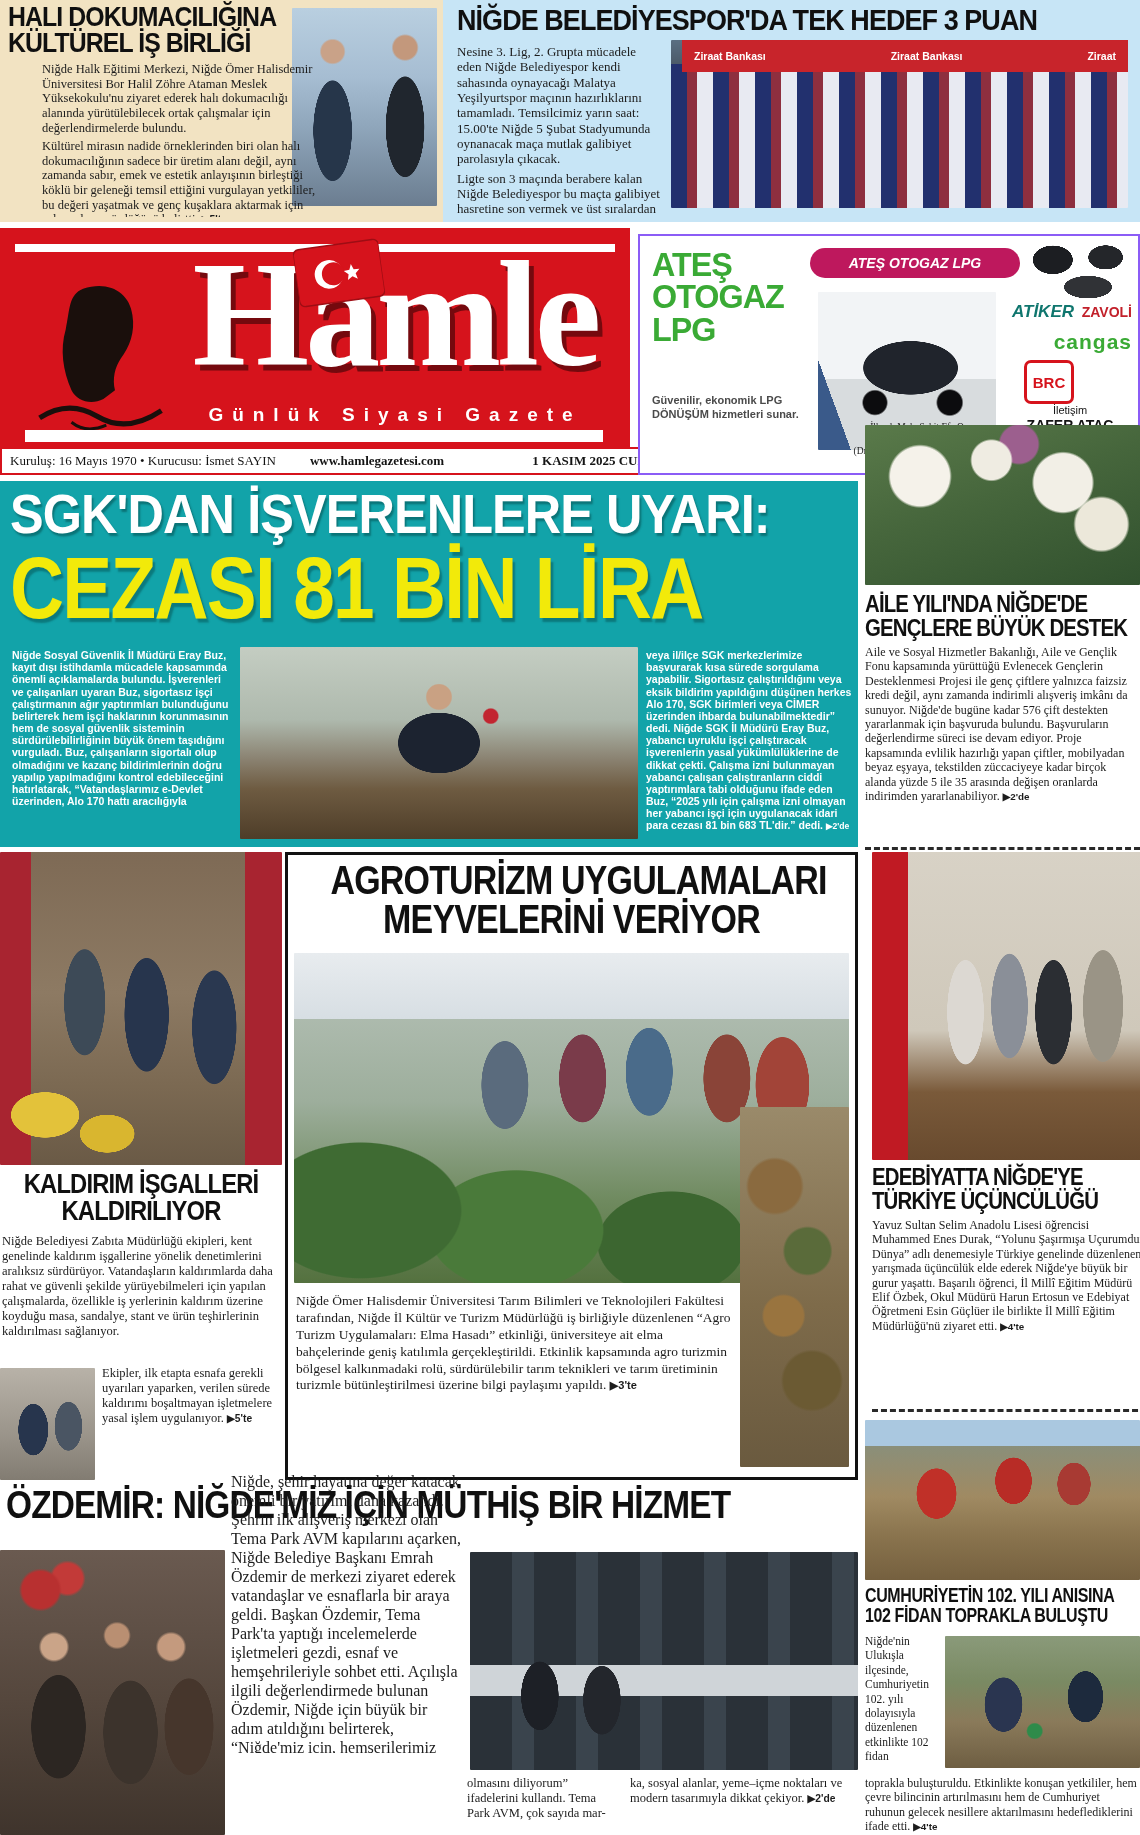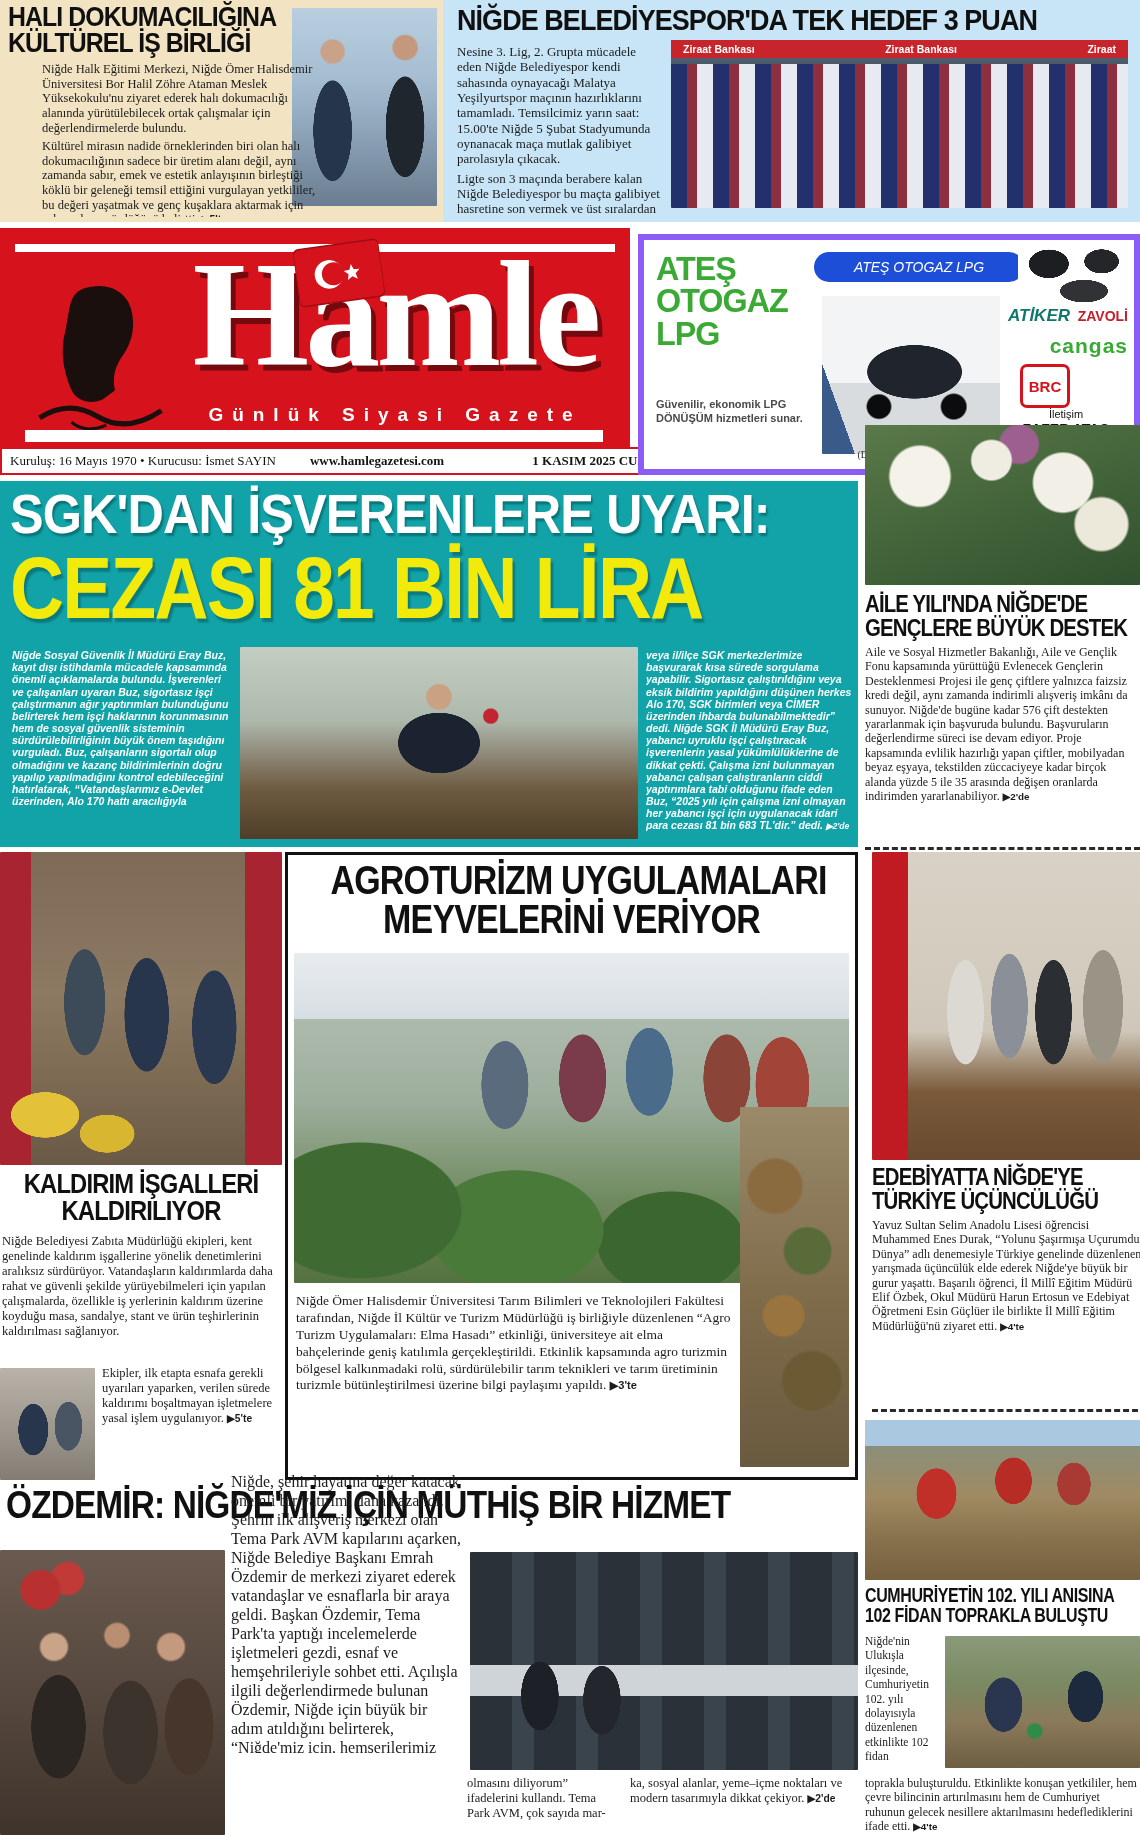--- a/index.html
+++ b/index.html
@@ -19,30 +19,30 @@
   #masthead{background:var(--red,#d6131c);}
   .logo{font-family:"Liberation Serif",serif;font-weight:bold;color:#fff;
         text-shadow:5px 6px 0 rgba(20,0,0,.5);letter-spacing:-4px;}
   .tagline{color:#fff;font-weight:bold;letter-spacing:9px;}
   #datebar{border:2px solid var(--red,#d6131c);background:#fff;display:flex;align-items:center;
            font-family:"Liberation Serif",serif;font-size:13px;padding:0 8px;box-sizing:border-box;}
   
   #lead{background:var(--teal,#12a3a9);}
   .kicker{color:#fff;text-shadow:2px 3px 2px rgba(0,60,60,.45);}
   .bigyellow{color:var(--yellow,#f2ea0a);text-shadow:3px 4px 2px rgba(0,60,60,.4);}
-  .leadcol{color:#fff;font-weight:bold;font-size:10.5px;line-height:1.16;font-style:italic;}
+  .leadcol{color:#fff;font-weight:bold;font-size:10.5px;line-height:1.16;}
   
-  #adbox{background:#fff;border:6px solid #8b5cf6;box-sizing:border-box;}
+  #adbox{background:#fff;border:2px solid #8b5cf6;box-sizing:border-box;}
   .adtitle{color:var(--adgreen,#3aaa35);font-weight:bold;font-size:34px;line-height:.95;
            letter-spacing:-1px;transform:scaleX(.95);transform-origin:left top;}
-  .adpill{background:#1d4ed8;border-radius:16px;color:#fff;font-weight:normal;font-style:italic;
+  .adpill{background:#be185d;border-radius:16px;color:#fff;font-weight:bold;font-style:italic;
           font-size:14px;display:flex;align-items:center;justify-content:center;}
   .brand{font-weight:bold;white-space:nowrap;}
-  .banner{position:absolute;left:0;right:0;top:0;height:18px;background:#c8242b;display:flex;
-          justify-content:space-between;align-items:center;padding:0 12px;color:#fff;
+  .banner{position:absolute;left:11px;right:0;top:0;height:18px;background:#c8242b;display:flex;
+          justify-content:space-between;align-items:center;padding:7px 12px;color:#fff;
           font-weight:bold;font-size:10.5px;}
   .boxed{border:3px solid #111;background:#fff;box-sizing:border-box;}
 </style>
 </head>
 <body>
 
 <div id="page">
 
   <div class="abs" style="left:0;top:0;width:443px;height:222px;background:var(--cream,#f2e3c2);">
     <div class="hl" style="left:8px;top:4px;position:absolute;font-size:27px;transform:scaleX(.92);">

